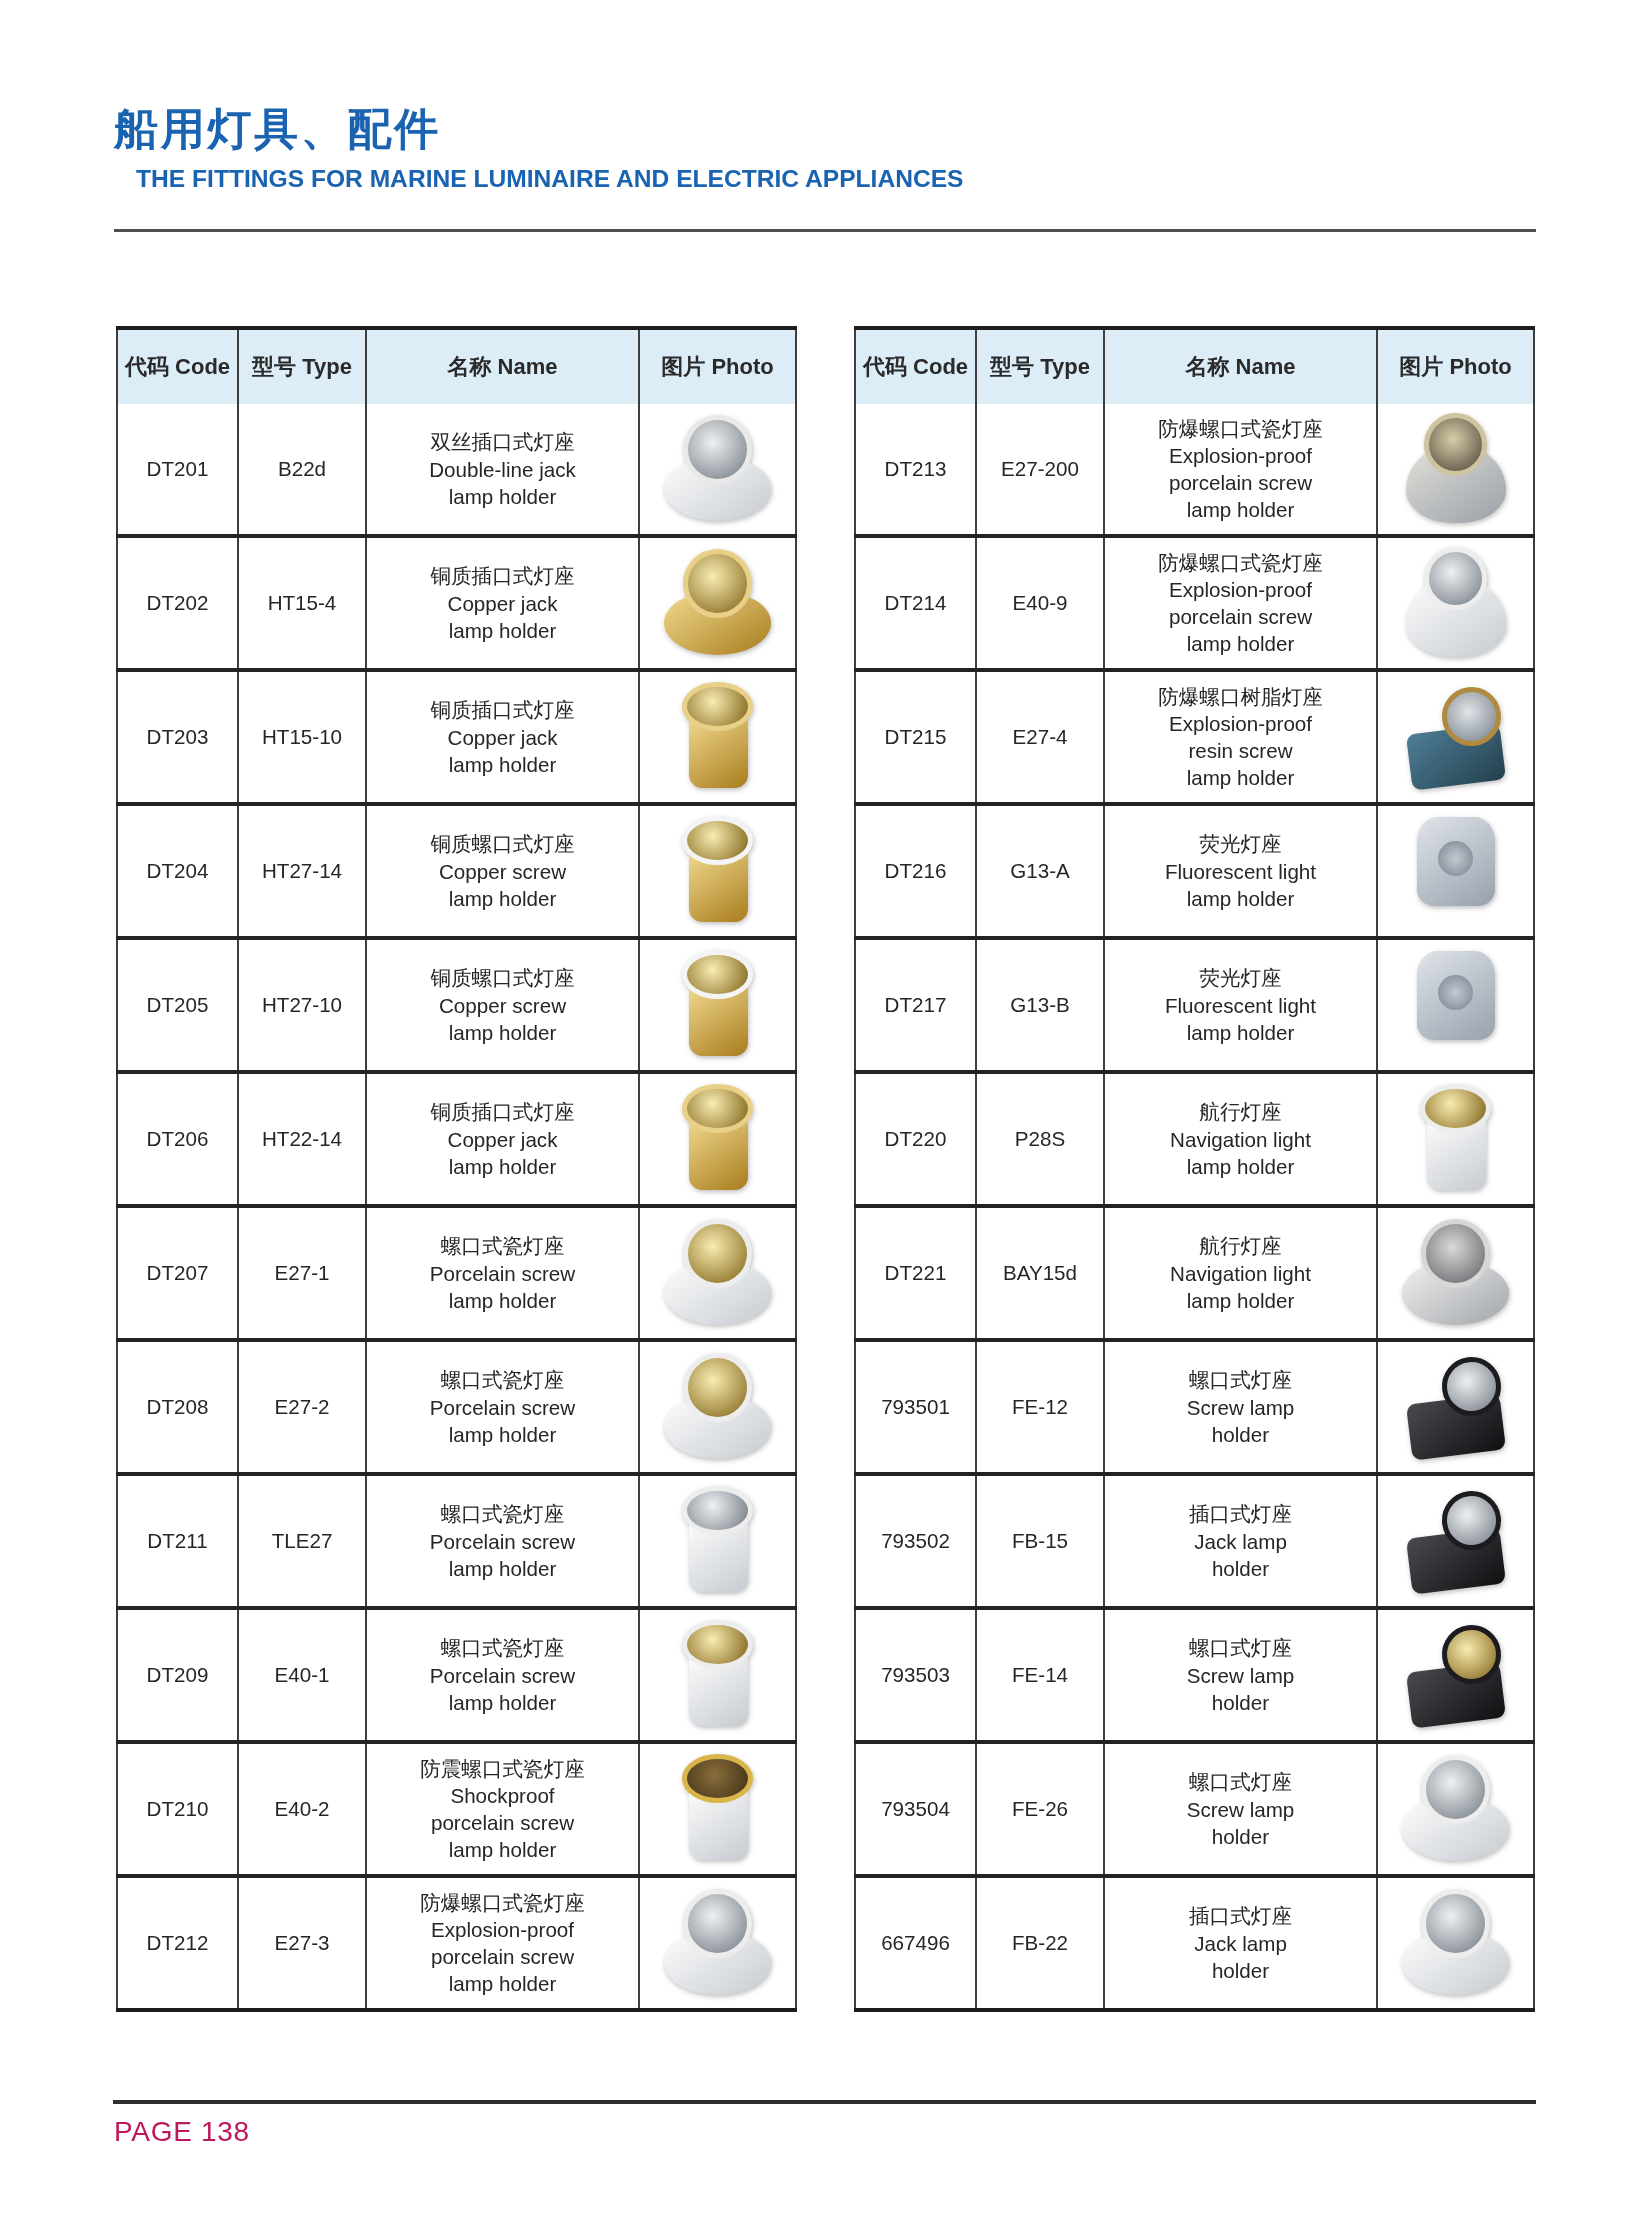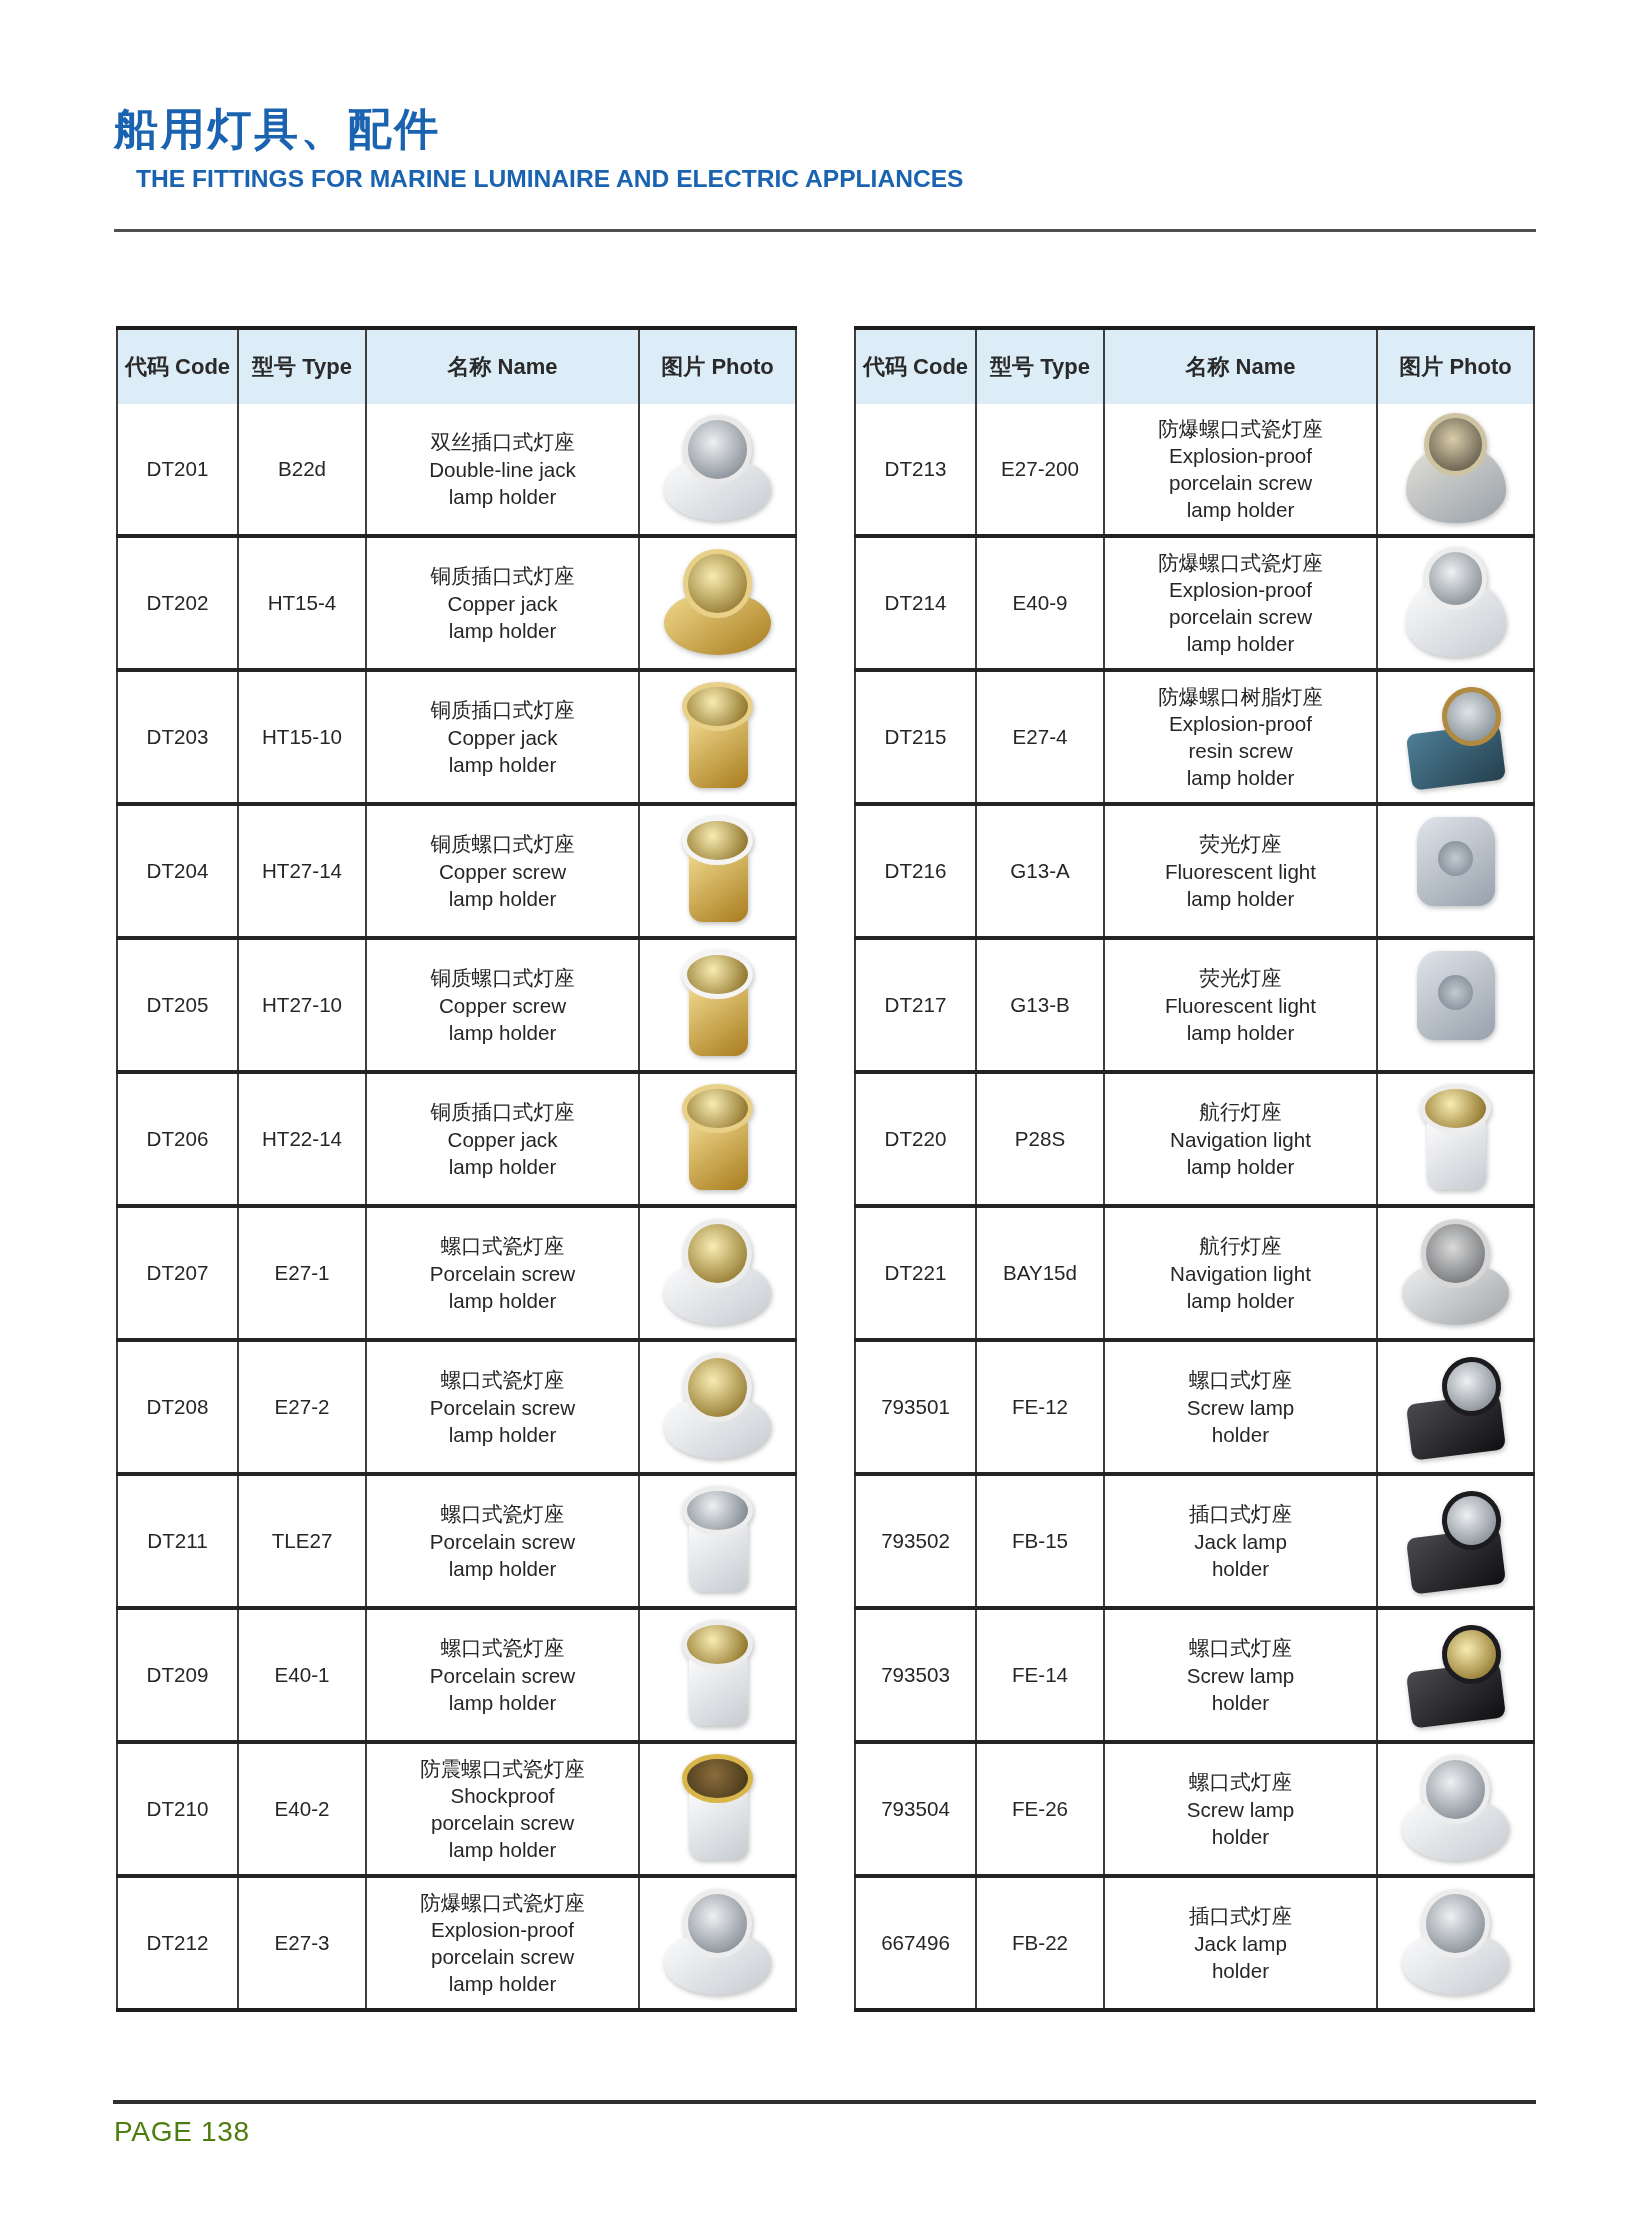--- a/index.html
+++ b/index.html
@@ -57,21 +57,21 @@
   .photo[data-shape="cylinder"]::before{left:50%;top:37px;width:59px;height:73px;margin-left:-29px;border-radius:8px 8px 13.3px 13.3px;background:var(--body);}
   .photo[data-shape="cylinder"]::after{left:50%;top:4px;width:61px;height:39px;margin-left:-36px;border-radius:50%;background:var(--accent);border:5.3px solid var(--rim,#eee);}
   .photo[data-shape="dome"]::before{left:50%;bottom:5.3px;width:100px;height:78px;margin-left:-50px;background:var(--body);border-radius:50%/62% 62% 45% 45%;}
   .photo[data-shape="dome"]::after{left:50%;top:2.7px;width:53px;height:53px;margin-left:-32px;border-radius:50%;background:var(--accent);border:5.3px solid var(--rim,#eee);}
   .photo[data-shape="fluorescent"]::before{left:50%;top:5.3px;width:78px;height:89px;margin-left:-39px;background:var(--body);border-radius:20px 20px 17.3px 17.3px/25px 25px 16px 16px;}
   .photo[data-shape="fluorescent"]::after{left:50%;top:29px;width:35px;height:35px;margin-left:-17.3px;border-radius:50%;background:var(--accent);box-shadow:0 29px 0 -12px var(--accent);}
   .photo[data-shape="block"]::before{left:50%;bottom:10.6px;width:94px;height:56px;margin-left:-47px;background:var(--body);border-radius:9.3px;transform:rotate(-7deg);}
   .photo[data-shape="block"]::after{left:50%;top:9.3px;width:49px;height:49px;margin-left:-13.3px;border-radius:50%;background:var(--accent);border:5.3px solid var(--rim,#222);transform:rotate(-7deg);}
   
   .foot-rule{position:absolute;left:113px;top:2100px;width:1423px;height:4px;background:#2f2f2f;}
-  .page-num{position:absolute;left:114px;top:2116px;font-size:28px;color:#4d7c0f;letter-spacing:0.7px;}
+  .page-num{position:absolute;left:114px;top:2116px;font-size:28px;color:#be185d;letter-spacing:0.7px;}
 </style>
 </head>
 <body>
 
 <div class="page" style="--accent-blue: #1a63b0;">
 
   <div class="title-cn">船用灯具、配件</div>
   <div class="title-en">THE FITTINGS FOR MARINE LUMINAIRE AND ELECTRIC APPLIANCES</div>
   <div class="head-rule"></div>
 

